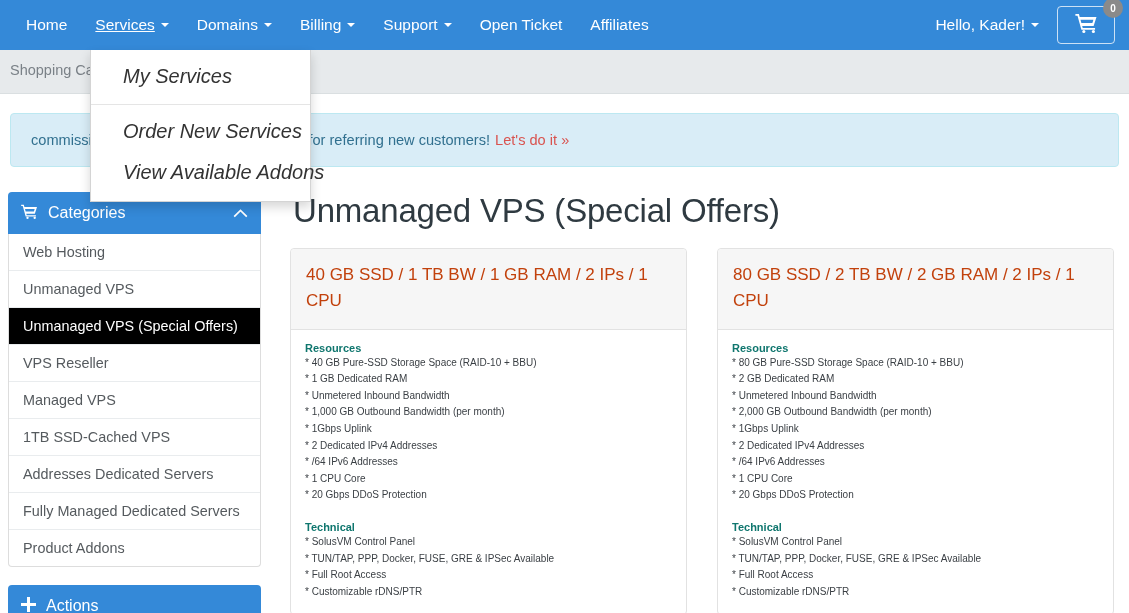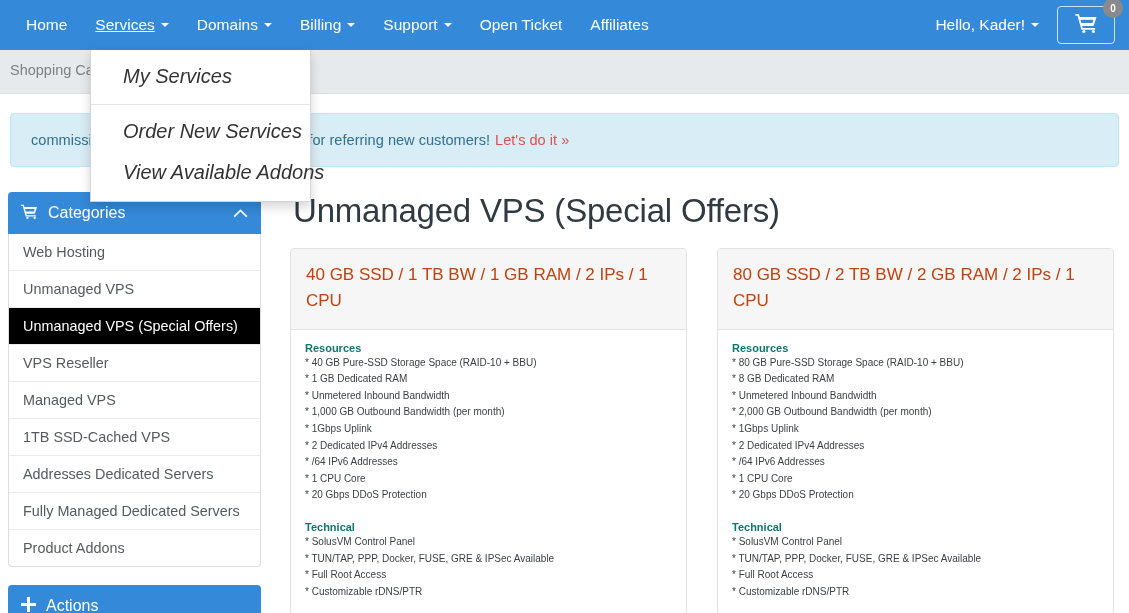--- a/index.html
+++ b/index.html
@@ -299,21 +299,21 @@
         <div class="sec-line">* Full Root Access</div>
         <div class="sec-line">* Customizable rDNS/PTR</div>
       </div>
     </div>
 
     <div class="card">
       <div class="card-head">80 GB SSD / 2 TB BW / 2 GB RAM / 2 IPs / 1 CPU</div>
       <div class="card-body">
         <div class="sec-title">Resources</div>
         <div class="sec-line">* 80 GB Pure-SSD Storage Space (RAID-10 + BBU)</div>
-        <div class="sec-line">* 8 GB Dedicated RAM</div>
+        <div class="sec-line">* 2 GB Dedicated RAM</div>
         <div class="sec-line">* Unmetered Inbound Bandwidth</div>
         <div class="sec-line">* 2,000 GB Outbound Bandwidth (per month)</div>
         <div class="sec-line">* 1Gbps Uplink</div>
         <div class="sec-line">* 2 Dedicated IPv4 Addresses</div>
         <div class="sec-line">* /64 IPv6 Addresses</div>
         <div class="sec-line">* 1 CPU Core</div>
         <div class="sec-line">* 20 Gbps DDoS Protection</div>
         <div class="sec-gap"></div>
         <div class="sec-title">Technical</div>
         <div class="sec-line">* SolusVM Control Panel</div>

